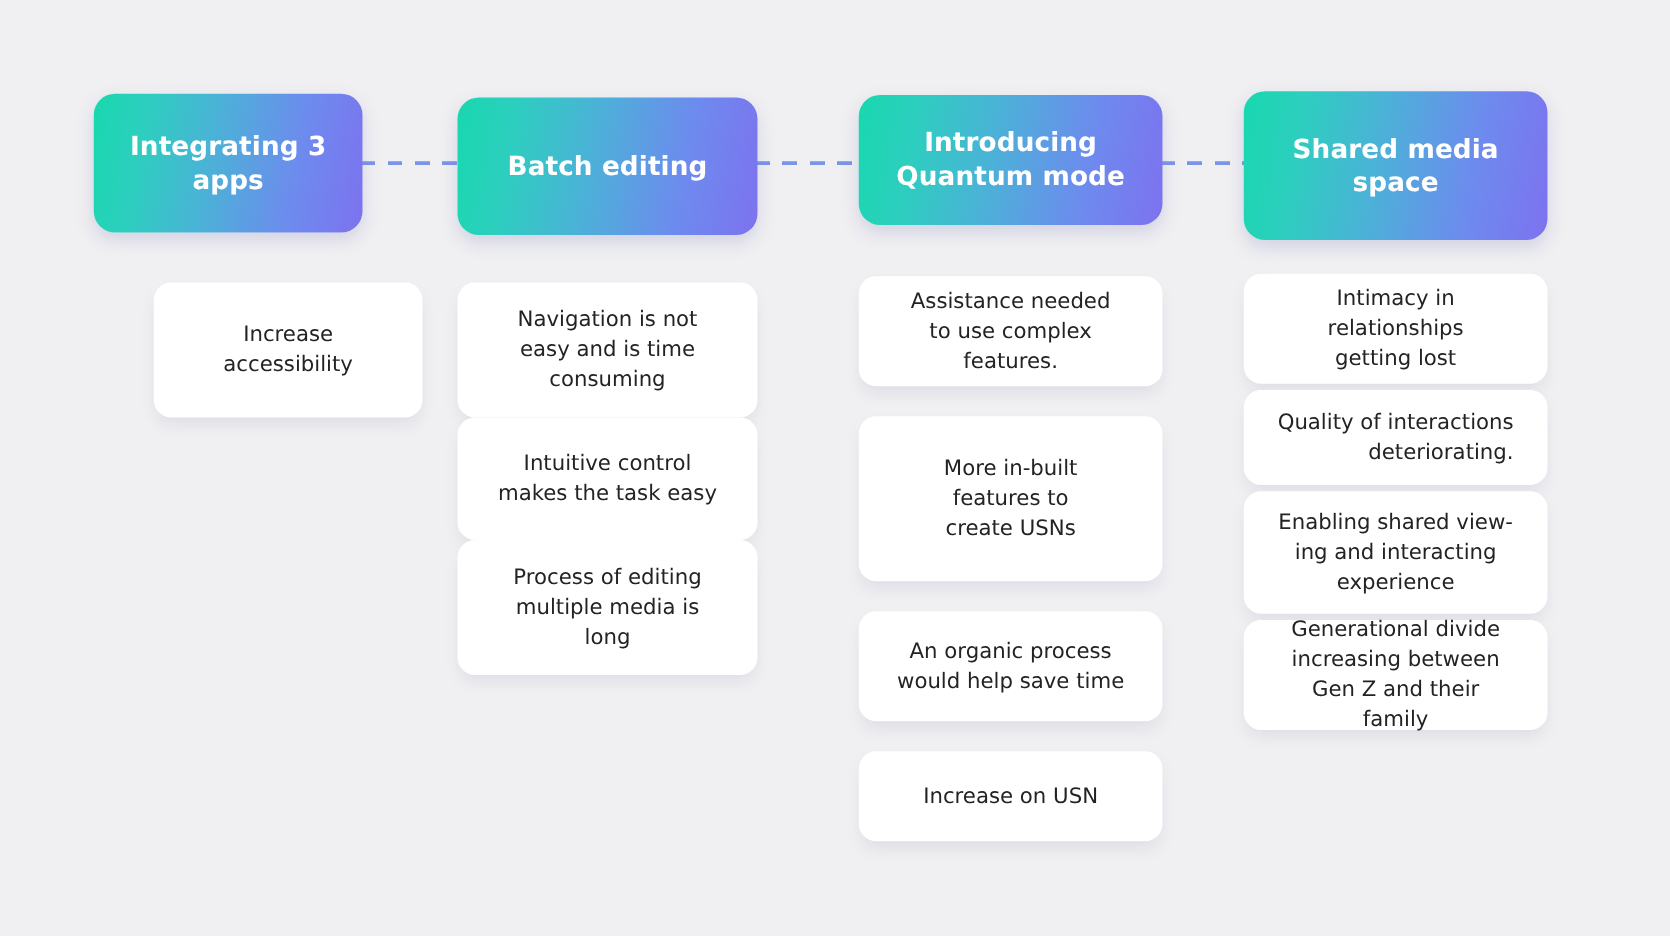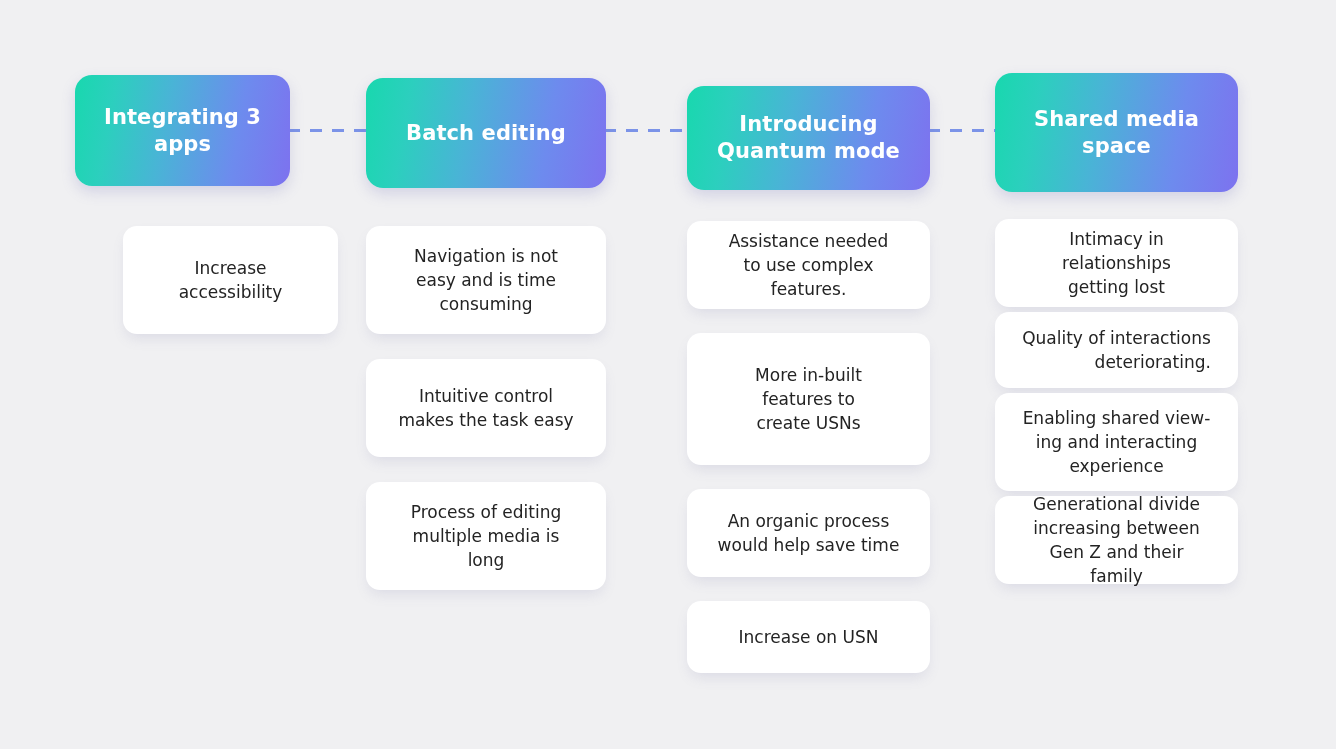--- a/index.html
+++ b/index.html
@@ -68,21 +68,21 @@
     text-align: center;
     display: flex;
     align-items: center;
     justify-content: center;
     padding: 0 14px;
     box-shadow: 0 6px 14px rgba(110, 110, 180, 0.22);
     letter-spacing: 0.1px;
   }
   .col-1 .header-pill { top: 75px;  height: 111px; }
   .col-2 .header-pill { top: 78px;  height: 110px; }
-  .col-3 .header-pill { top: 86px;  height: 104px; }
+  .col-3 .header-pill { top: 76px;  height: 104px; }
   .col-4 .header-pill { top: 73px;  height: 119px; }
 
   .header-pill span {
     display: block;
     white-space: pre-line;
   }
 
   
   .card-stack {
     position: absolute;
@@ -106,21 +106,21 @@
     text-align: center;
     display: flex;
     align-items: center;
     justify-content: center;
     padding: 10px 14px;
     box-shadow: 0 7px 13px -3px rgba(120, 118, 165, 0.17);
     white-space: pre-line;
   }
 
   .col-1 .card { margin-bottom: 25px; margin-left: 48px; }
-  .col-2 .card { margin-bottom: 25px; }
+  .col-2 .card { }
   .col-3 .card { margin-bottom: 24px; }
   .col-4 .card { margin-bottom: 5px; }
 
   .card.h-1 { height: 108px; }
   .card.h-2 { height: 88px; }
   .card.h-3 { height: 132px; }
   .card.h-4 { height: 98px; }
   .card.h-6 { height: 72px; }
   .card.h-7 { height: 76px; text-align: right; }
   .card.h-8 { height: 88px; }

